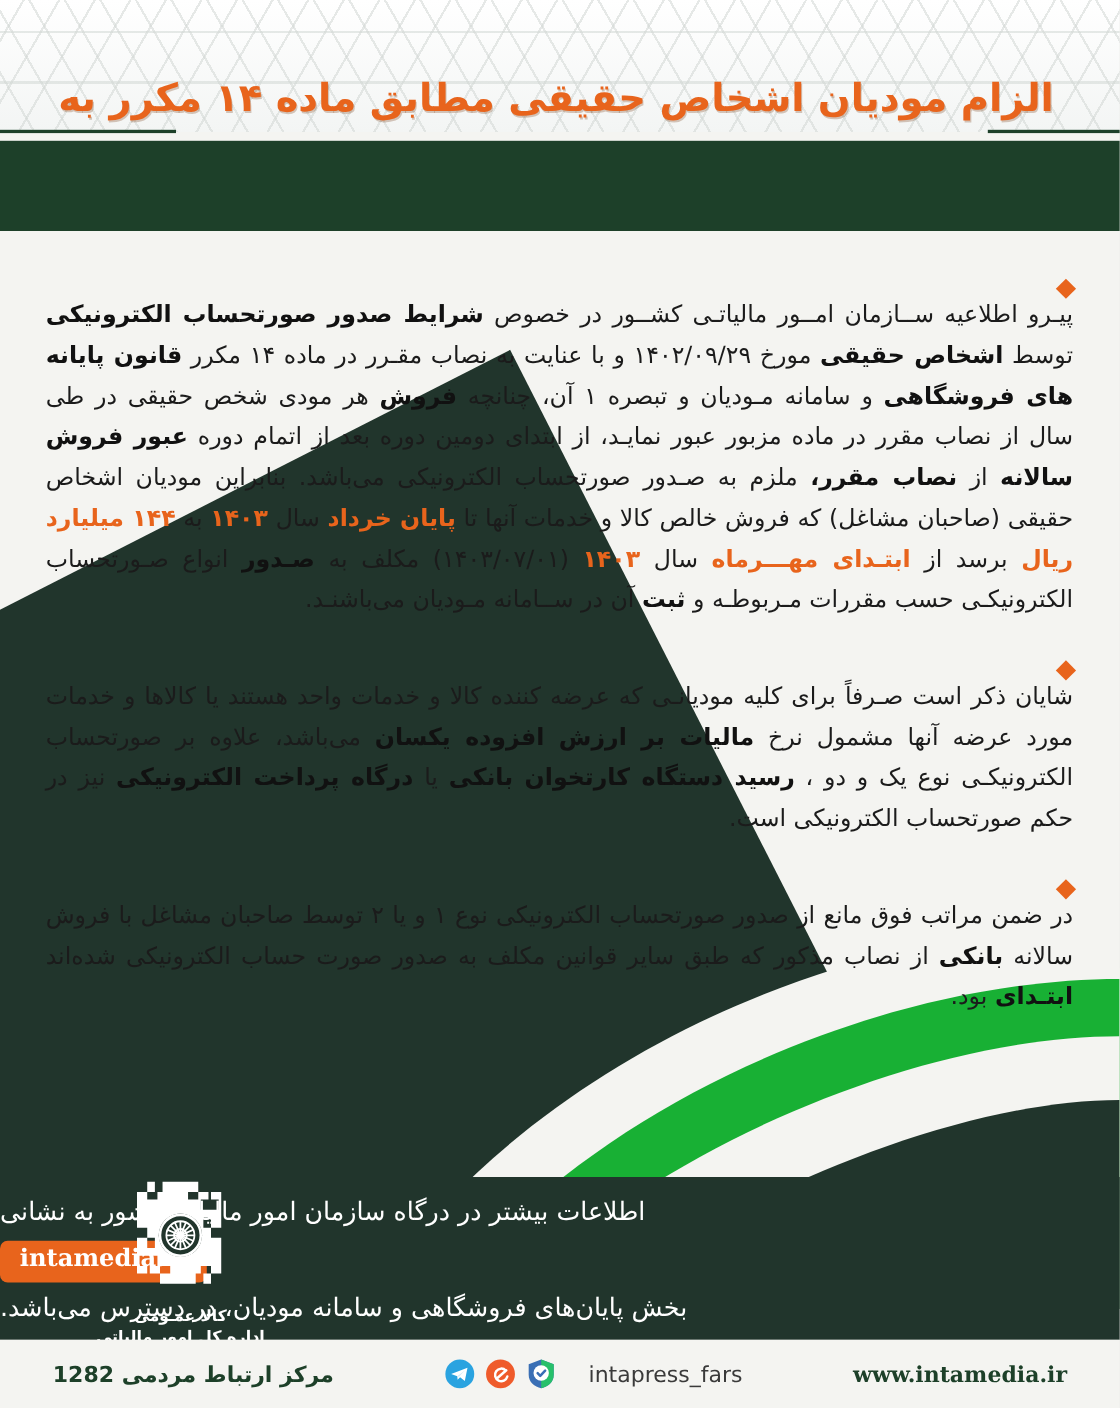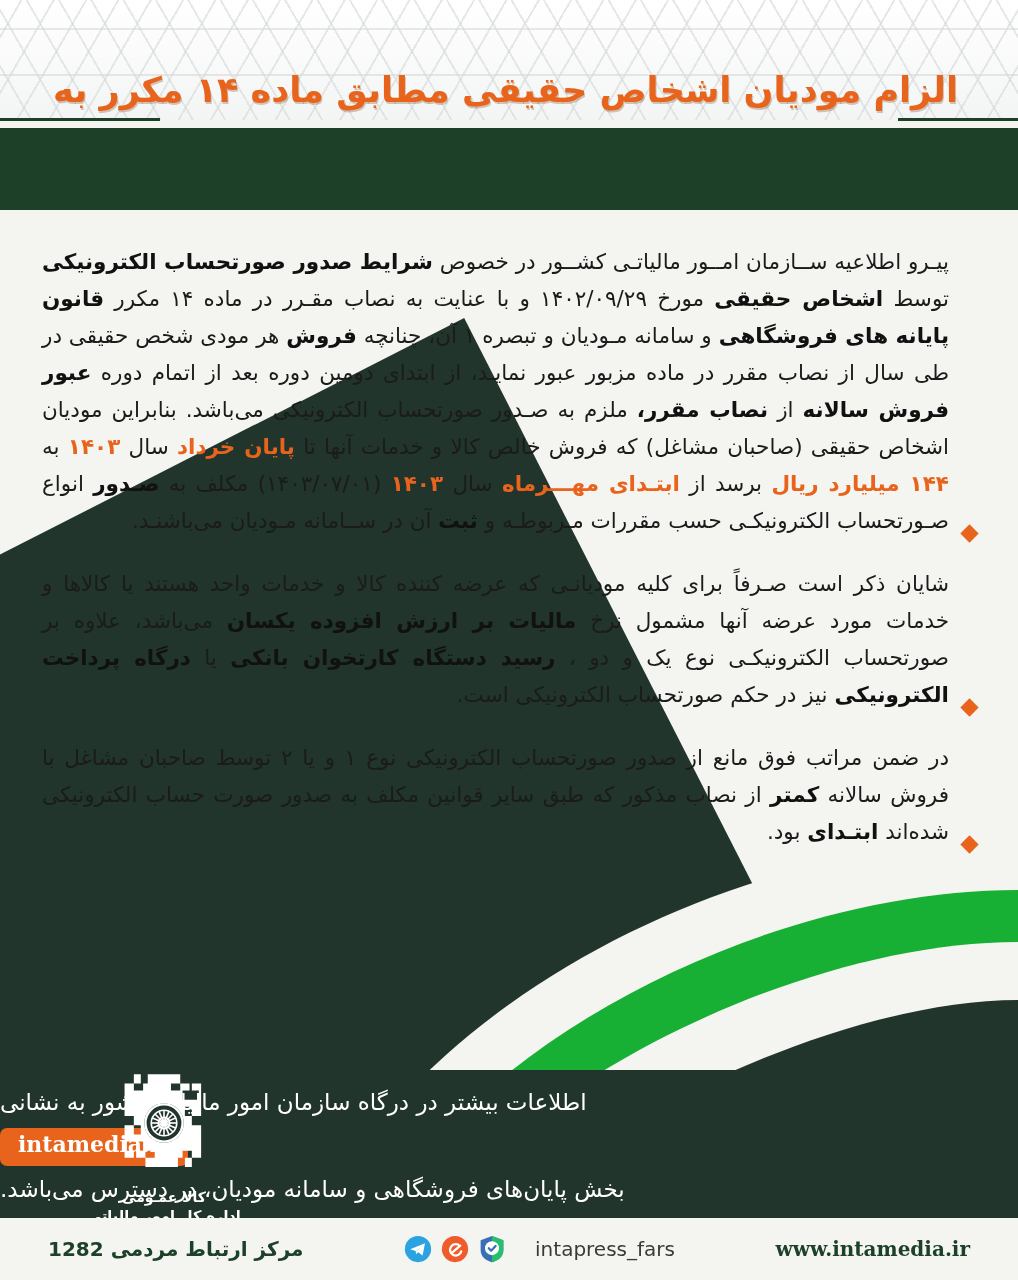--- a/index.html
+++ b/index.html
@@ -73,21 +73,21 @@
     background:#18b034;
     transform:rotate(-27deg);
     transform-origin:left bottom;
   }
 
   .content{
     position:relative;z-index:5;
     padding:34px 42px 0 42px;
   }
   .bullet-row{
-    display:flex;flex-direction:row;align-items:flex-end;
+    display:flex;flex-direction:column;align-items:flex-start;
     margin-bottom:26px;
   }
   .diamond{
     flex:0 0 auto;width:13px;height:13px;background:#e8641c;
     transform:rotate(45deg);
     margin:12px 0 0 14px;
   }
   .para{
     flex:1 1 auto;
     text-align:justify;
@@ -185,21 +185,21 @@
         <div class="para" id="p0"><span>پیـرو اطلاعیه ســازمان امــور مالیاتـی کشــور در خصوص </span><b>شرایط صدور صورتحساب الکترونیکی</b><span> توسط </span><b>اشخاص حقیقی</b><span> مورخ ۱۴۰۲/۰۹/۲۹ و با عنایت به نصاب مقـرر در ماده ۱۴ مکرر </span><b>قانون پایانه های فروشگاهی</b><span> و سامانه مـودیان و تبصره ۱ آن، چنانچه </span><b>فروش</b><span> هر مودی شخص حقیقی در طی سال از نصاب مقرر در ماده مزبور عبور نمایـد، از ابتدای دومین دوره بعد از اتمام دوره </span><b>عبور فروش سالانه</b><span> از </span><b>نصاب مقرر،</b><span> ملزم به صـدور صورتحساب الکترونیکی می‌باشد. بنابراین مودیان اشخاص حقیقی (صاحبان مشاغل) که فروش خالص کالا و خدمات آنها تا </span><span class="hl">پایان خرداد</span><span> سال </span><span class="hl">۱۴۰۳</span><span> به </span><span class="hl">۱۴۴ میلیارد ریال</span><span> برسد از </span><span class="hl">ابتـدای مهـــرماه</span><span> سال </span><span class="hl">۱۴۰۳</span><span> (۱۴۰۳/۰۷/۰۱) مکلف به </span><b>صـدور</b><span> انواع صـورتحساب الکترونیکـی حسب مقررات مـربوطـه و </span><b>ثبت</b><span> آن در ســامانه مـودیان می‌باشنـد.</span></div>
       </div>
 
       <div class="bullet-row">
         <span class="diamond"></span>
         <div class="para" id="p1"><span>شایان ذکر است صـرفاً برای کلیه مودیانـی که عرضه کننده کالا و خدمات واحد هستند یا کالاها و خدمات مورد عرضه آنها مشمول نرخ </span><b>مالیات بر ارزش افزوده یکسان</b><span> می‌باشد، علاوه بر صورتحساب الکترونیکـی نوع یک و دو ، </span><b>رسید دستگاه کارتخوان بانکی</b><span> یا </span><b>درگاه پرداخت الکترونیکی</b><span> نیز در حکم صورتحساب الکترونیکی است.</span></div>
       </div>
 
       <div class="bullet-row">
         <span class="diamond"></span>
-        <div class="para" id="p2"><span>در ضمن مراتب فوق مانع از صدور صورتحساب الکترونیکی نوع ۱ و یا ۲ توسط صاحبان مشاغل با فروش سالانه </span><b>کمتر</b><span> از نصاب مذکور که طبق سایر قوانین مکلف به صدور صورت حساب الکترونیکی شده‌اند </span><b>ابتـدای</b><span> بود.</span></div>
+        <div class="para" id="p2"><span>در ضمن مراتب فوق مانع از صدور صورتحساب الکترونیکی نوع ۱ و یا ۲ توسط صاحبان مشاغل با فروش سالانه </span><b>بانکی</b><span> از نصاب مذکور که طبق سایر قوانین مکلف به صدور صورت حساب الکترونیکی شده‌اند </span><b>ابتـدای</b><span> بود.</span></div>
       </div>
 
     </div>
   </div>
 
   <div class="swoosh-wrap">
     <svg width="1018" height="310" viewBox="0 0 1018 310">
       <path d="M1018,-40 C760,-40 470,90 330,310 L1018,310 Z" fill="#f4f4f1"></path>
       <path d="M1018,10 C790,10 520,135 395,310 L1018,310 Z" fill="#18b034"></path>
       <path d="M1018,62 C820,62 570,180 455,310 L1018,310 Z" fill="#f4f4f1"></path>

